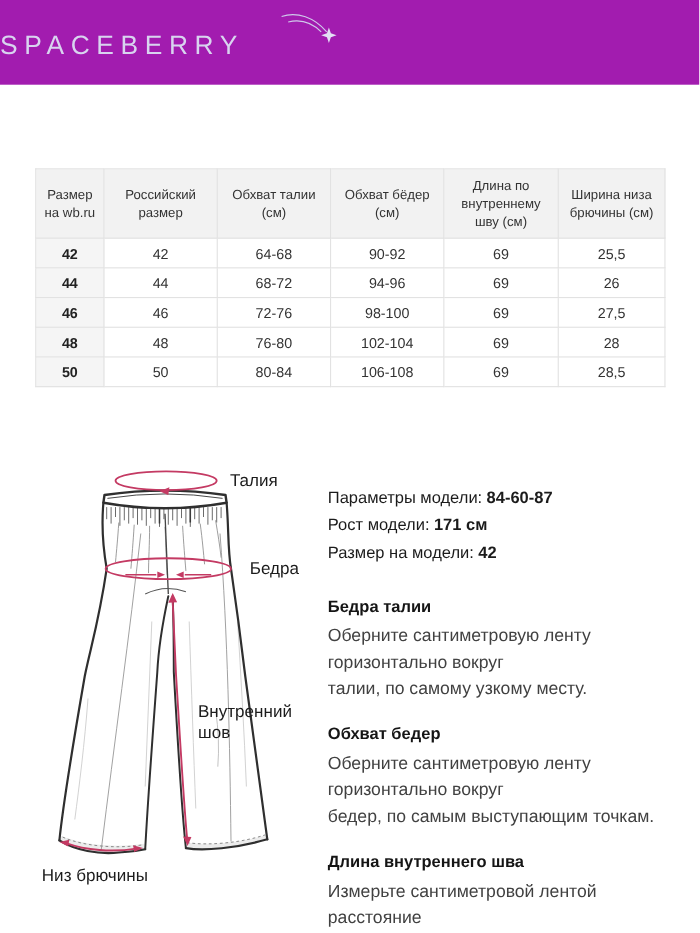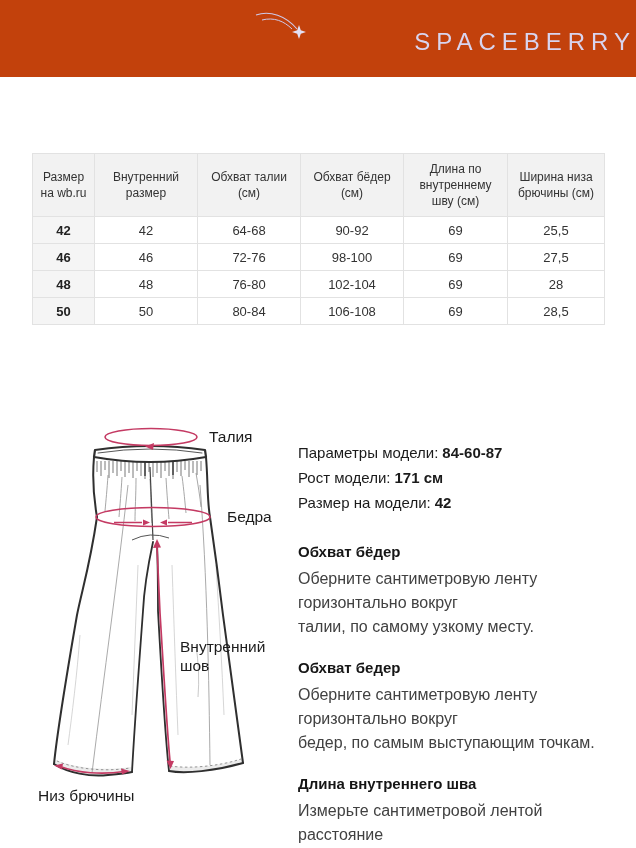--- a/index.html
+++ b/index.html
@@ -1,21 +1,21 @@
 <!DOCTYPE html>
 <html><head>
 <meta charset="utf-8">
 <style>
   html,body{margin:0;padding:0;background:#fff;}
   .page{position:relative;width:636px;height:848px;background:#ffffff;overflow:hidden;
         font-family:"Liberation Sans",sans-serif;}
 
   
-  .topbar{position:absolute;left:0;top:0;width:636px;height:77px;background:#c2410c;
-          display:flex;align-items:center;justify-content:flex-end;}
+  .topbar{position:absolute;left:0;top:0;width:636px;height:77px;background:#a21caf;
+          display:flex;align-items:center;justify-content:flex-start;}
   .logo{color:#d8d4ef;font-size:24px;letter-spacing:6px;font-weight:400;margin-top:6px;}
   .logo-star{position:absolute;left:250px;top:8px;}
 
   
   table.size-table{position:absolute;left:32px;top:153px;width:572px;border-collapse:collapse;
                    table-layout:fixed;padding-left:24px;}
   .size-table th,.size-table td{border:1px solid #e2e2e2;text-align:center;vertical-align:middle;}
   .size-table thead th{background:#f2f2f2;height:58px;font-size:12px;font-weight:400;
                        color:#333;line-height:1.35;padding:2px 5px;}
   .size-table tbody tr{height:27px;}
@@ -57,35 +57,43 @@
       <col style="width:62px">
         <col style="width:103px">
         <col style="width:103px">
       <col style="width:103px">
         <col style="width:104px">
         <col style="width:97px">
     </colgroup>
     <thead>
       <tr>
         <th>Размер на wb.ru</th>
-        <th>Внутренний размер</th>
+        <th>Российский размер</th>
         <th>Обхват талии (см)</th>
         <th>Обхват бёдер (см)</th>
         <th>Длина по внутреннему шву (см)</th>
         <th>Ширина низа брючины (см)</th>
       </tr>
     </thead>
     <tbody>
         <tr>
           <th>42</th>
           <td>42</td>
           <td>64-68</td>
           <td>90-92</td>
           <td>69</td>
           <td>25,5</td>
+        </tr>
+        <tr>
+          <th>44</th>
+          <td>44</td>
+          <td>68-72</td>
+          <td>94-96</td>
+          <td>69</td>
+          <td>26</td>
         </tr>
         <tr>
           <th>46</th>
           <td>46</td>
           <td>72-76</td>
           <td>98-100</td>
           <td>69</td>
           <td>27,5</td>
         </tr>
         <tr>
@@ -181,21 +189,21 @@
       <div class="model-line">
         <b>Рост модели:</b><span>171 см</span>
       </div>
       <div class="model-line">
         <b>Размер на модели:</b><span>42</span>
       </div>
     </div>
 
     <div class="guides">
       <div class="guide">
-        <h3>Обхват бёдер</h3>
+        <h3>Бедра талии</h3>
         <p>Оберните сантиметровую ленту горизонтально вокруг
 талии, по самому узкому месту.</p>
       </div>
       <div class="guide">
         <h3>Обхват бедер</h3>
         <p>Оберните сантиметровую ленту горизонтально вокруг
 бедер, по самым выступающим точкам.</p>
       </div>
       <div class="guide">
         <h3>Длина внутреннего шва</h3>

